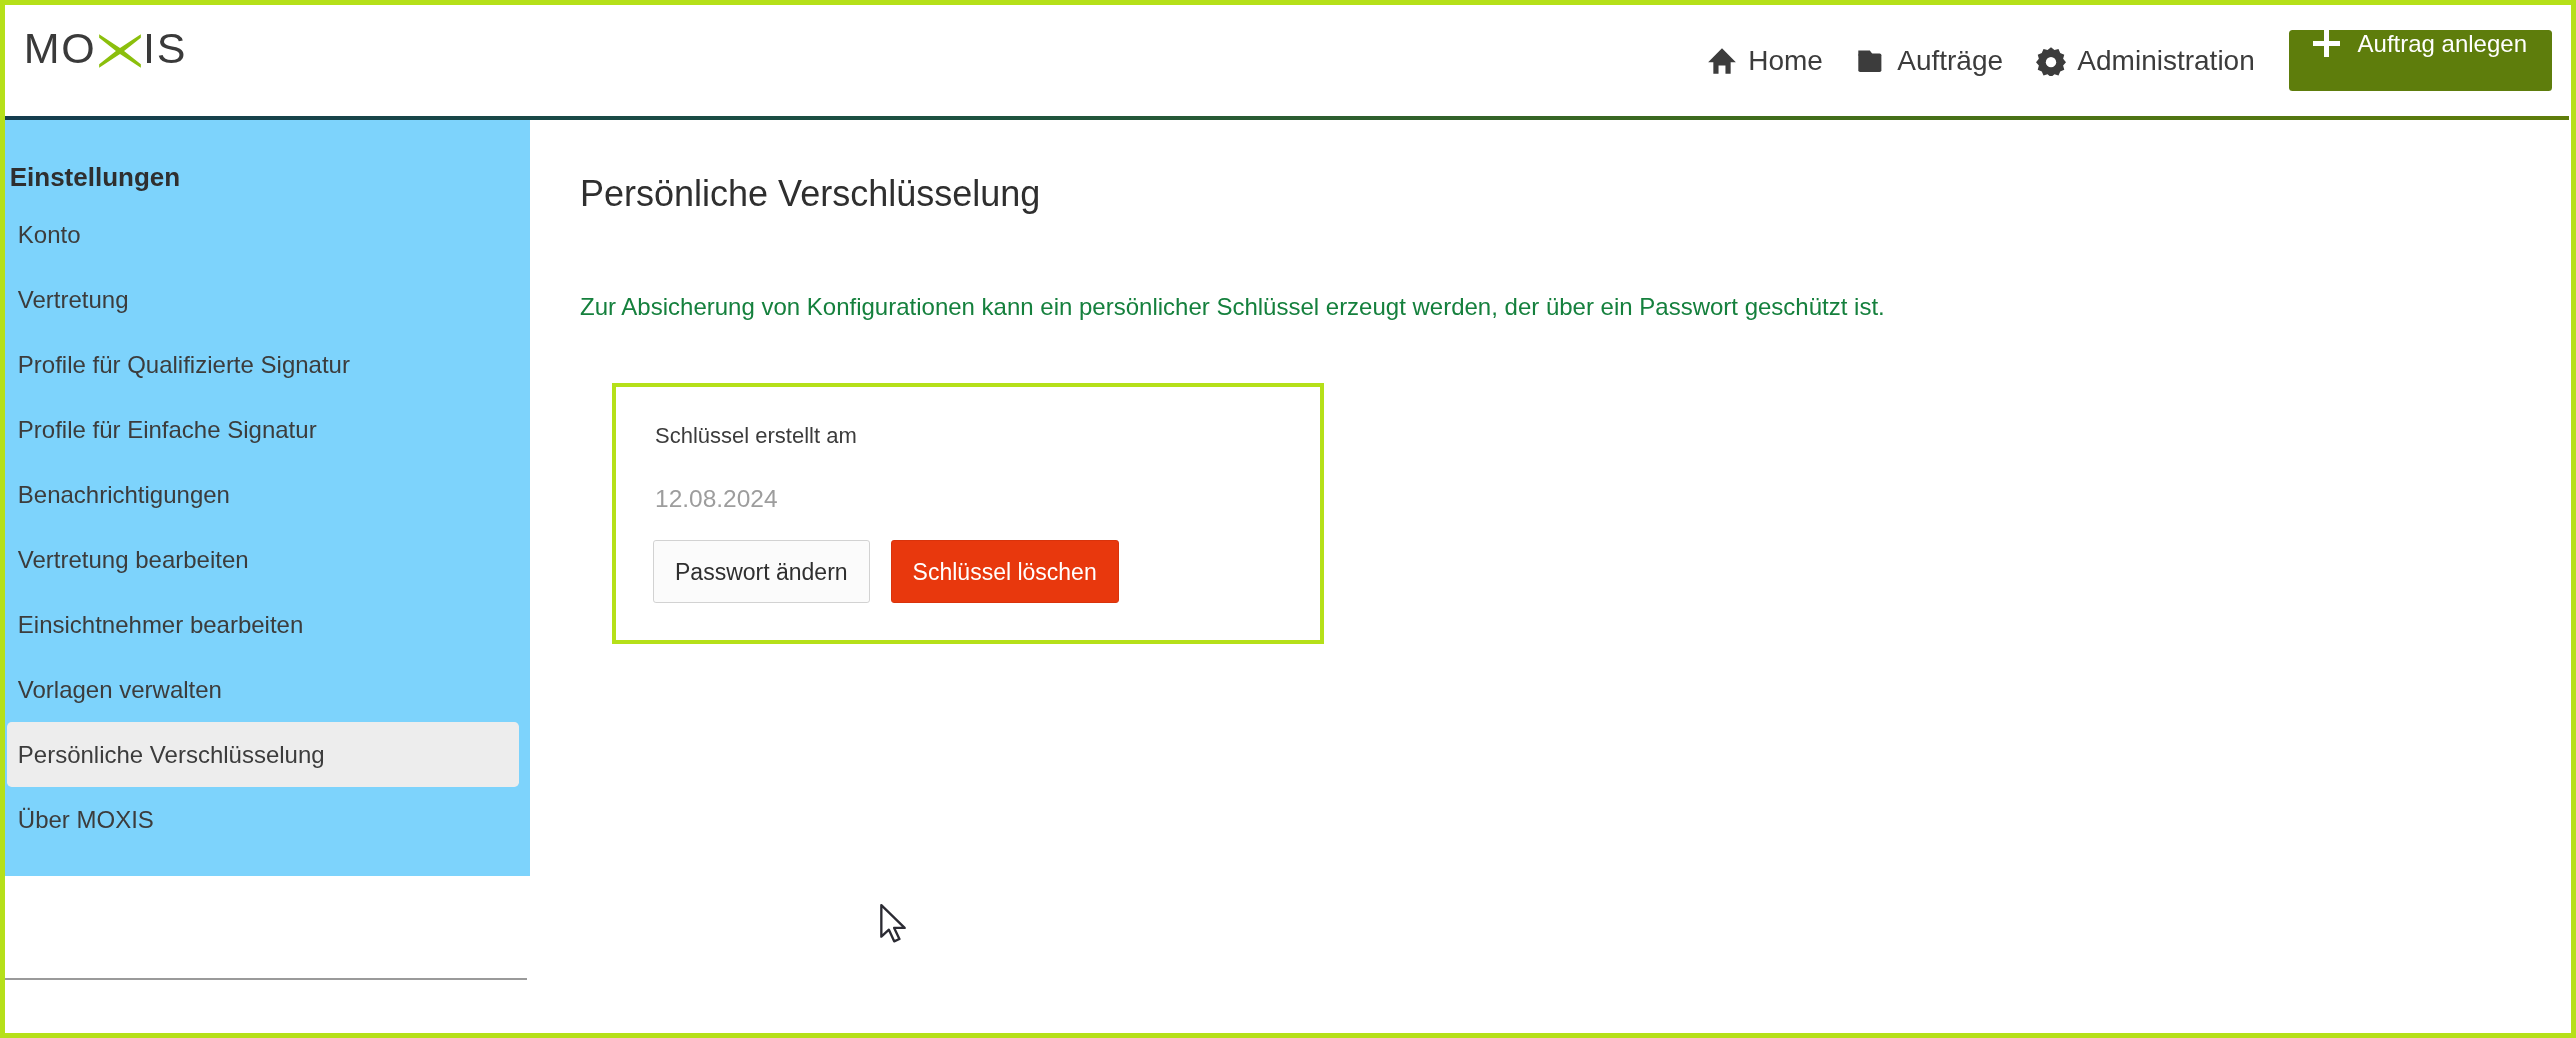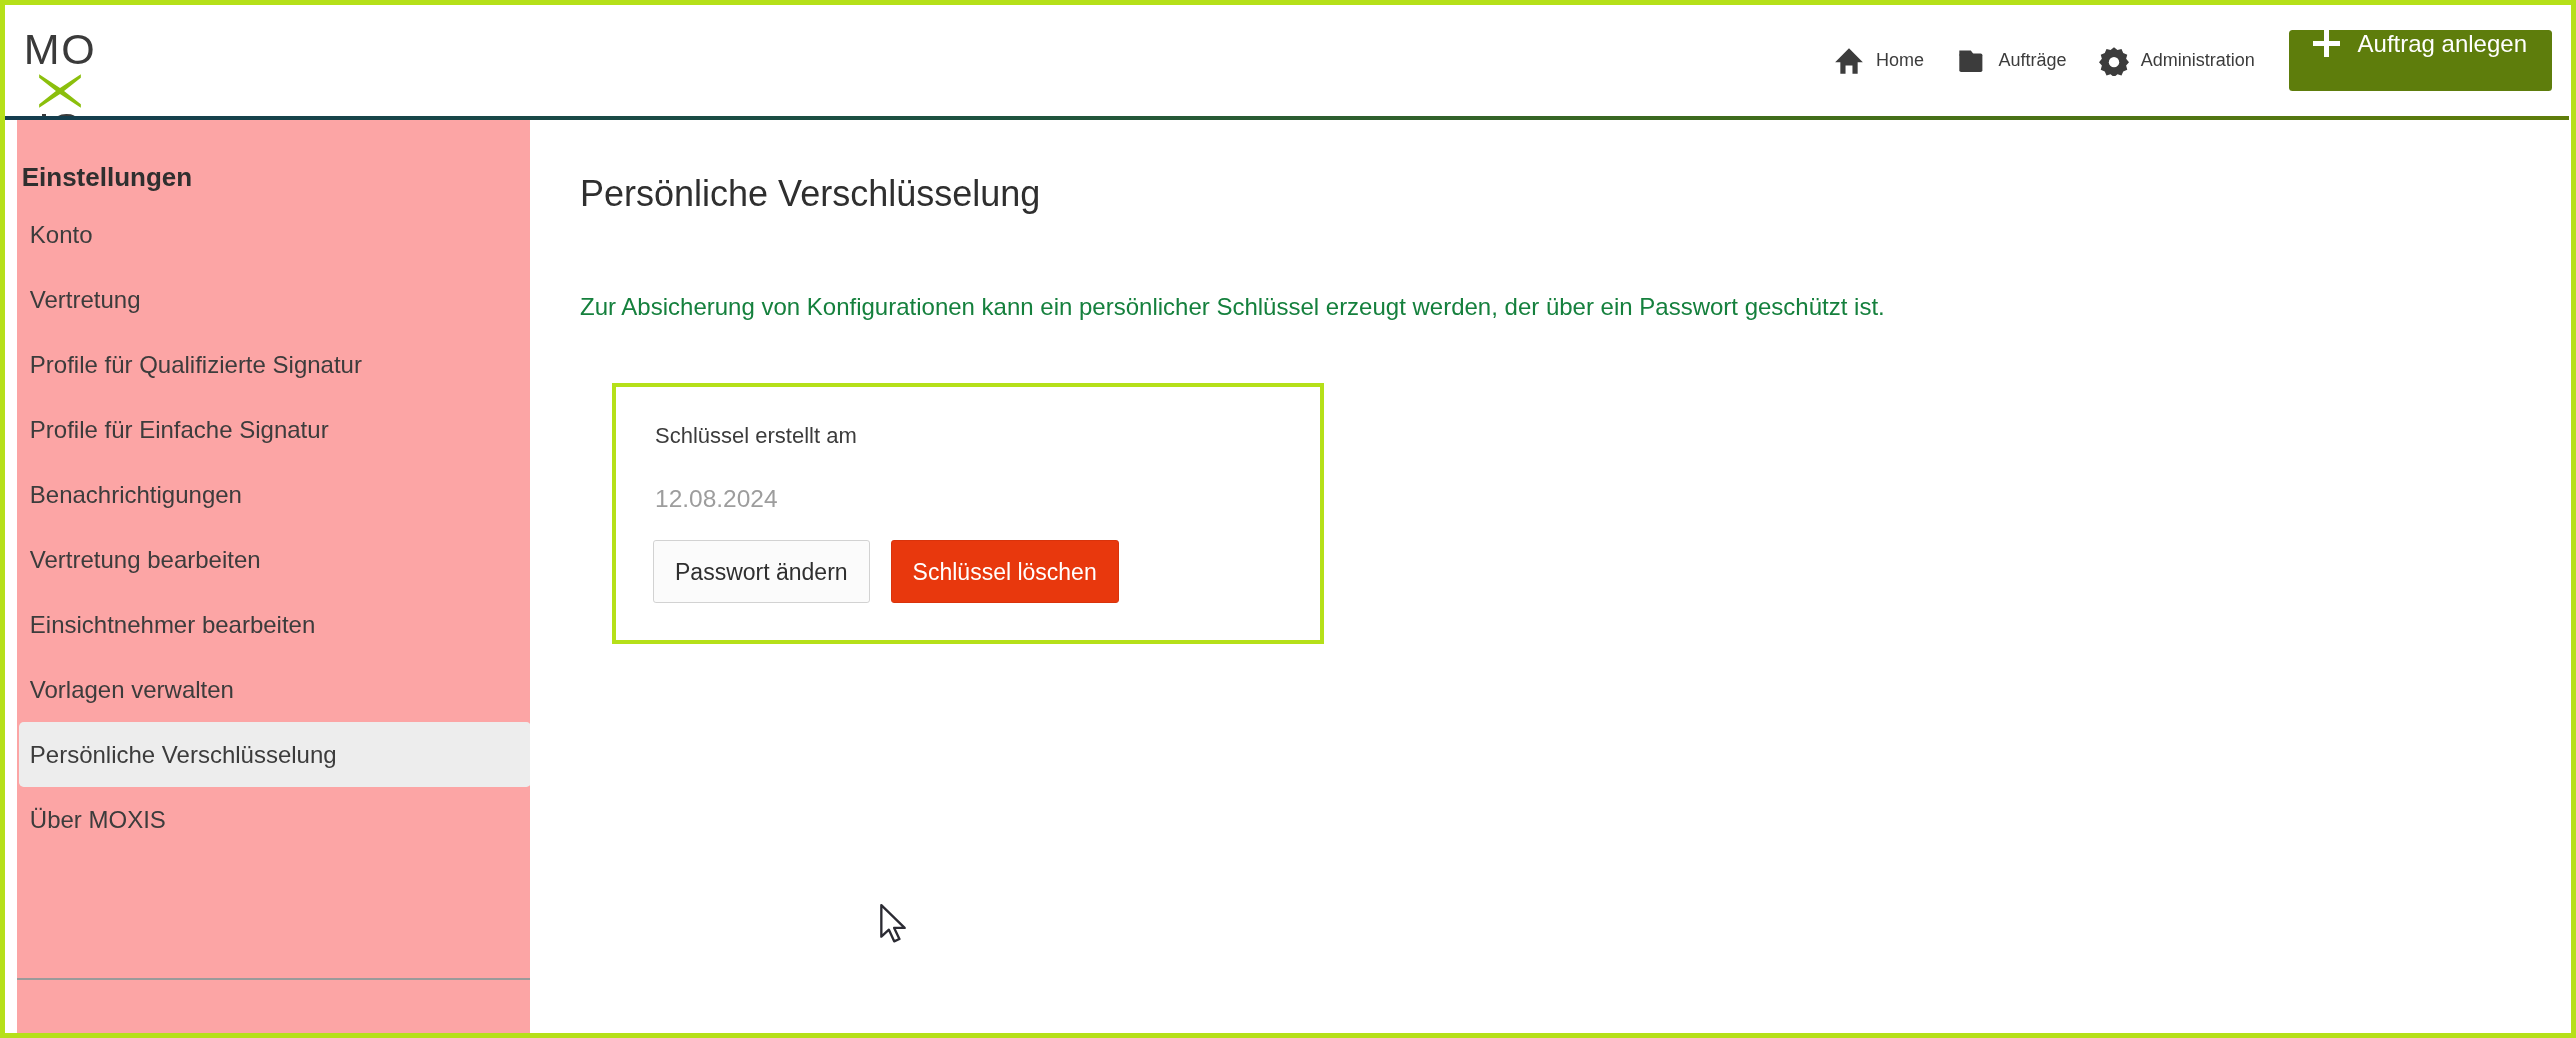--- a/index.html
+++ b/index.html
@@ -44,21 +44,20 @@
   }
 
   .logo {
     position: absolute;
     left: 18.7px;
     top: 23px;
     display: flex;
     align-items: center;
     height: 41px;
     letter-spacing: 1.2px;
-    flex-direction: column;
   }
   .logo-text {
     font-size: 43px;
     font-weight: 400;
     color: #3a3a3a;
     line-height: 1;
     letter-spacing: 1.8px;
   }
   .logo-x {
     display: inline-block;
@@ -81,21 +80,21 @@
   .nav-item {
     display: flex;
     align-items: center;
     gap: 11.7px;
     padding: 0 16.3px;
     height: 58px;
     cursor: pointer;
     white-space: nowrap;
   }
   .nav-label {
-    font-size: 18px;
+    font-size: 28px;
     color: #3c3c3c;
   }
   .nav-icon {
     display: inline-flex;
     align-items: center;
     justify-content: center;
     width: 30px;
     height: 30px;
     color: #3c3c3c;
   }
@@ -132,26 +131,26 @@
     content: "";
     position: absolute;
     background: #ffffff;
   }
   .cta-plus::before { left: 11px; top: 0;    width: 4.7px;  height: 27px; }
   .cta-plus::after  { left: 0;    top: 11px; width: 27px; height: 4.7px;  }
 
   
   .sidebar {
     position: absolute;
-    left: 12px;
+    left: 0;
     top: 115px;
     width: 525px;
-    height: 917px;
-    box-sizing: border-box;
-    background: #fca5a5;
+    height: 756px;
+    box-sizing: border-box;
+    background: #7dd3fc;
   }
   .sidebar-title {
     position: absolute;
     left: 4.7px;
     top: 42px;
     font-size: 26px;
     font-weight: bold;
     color: #2f2f2f;
     white-space: nowrap;
   }

